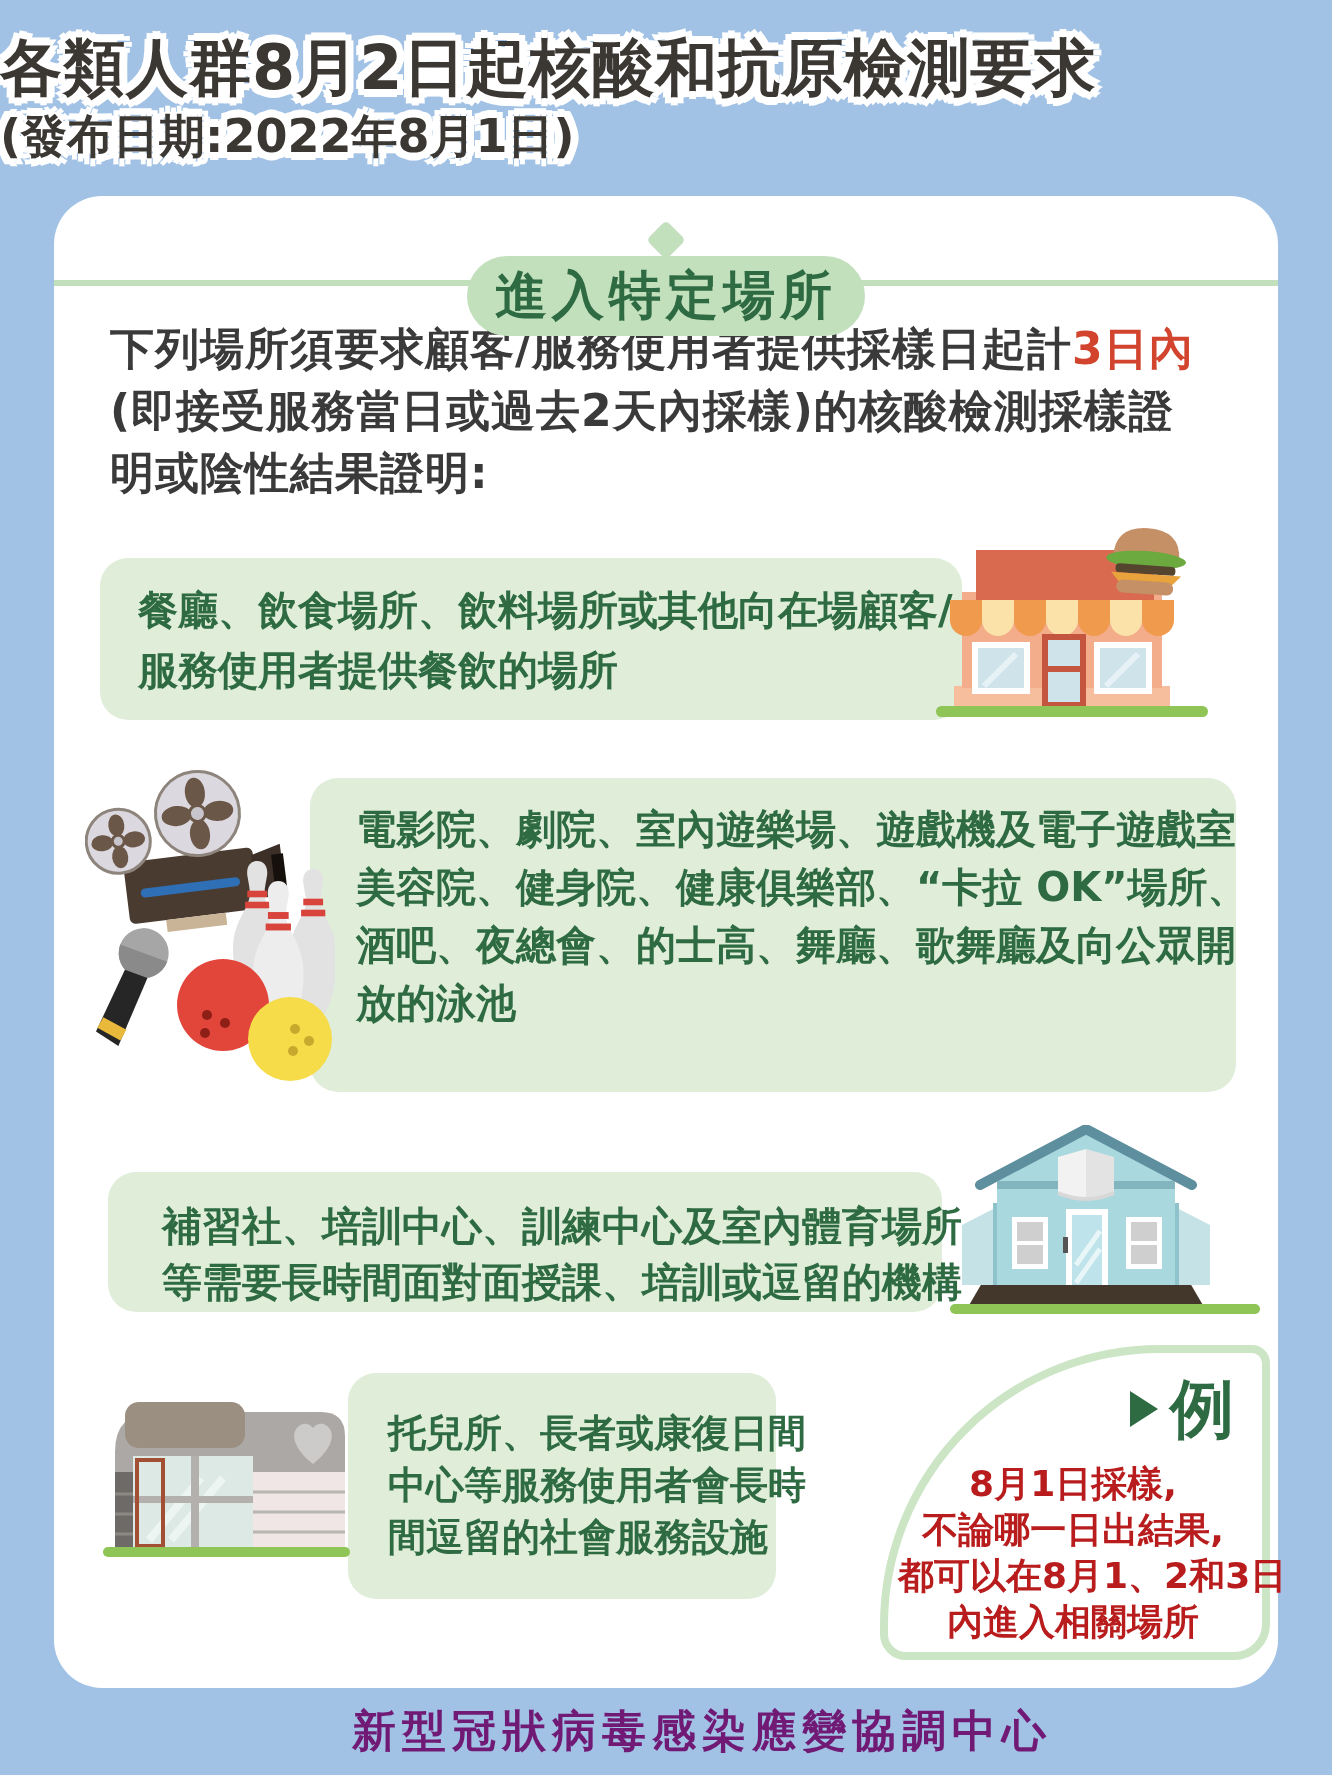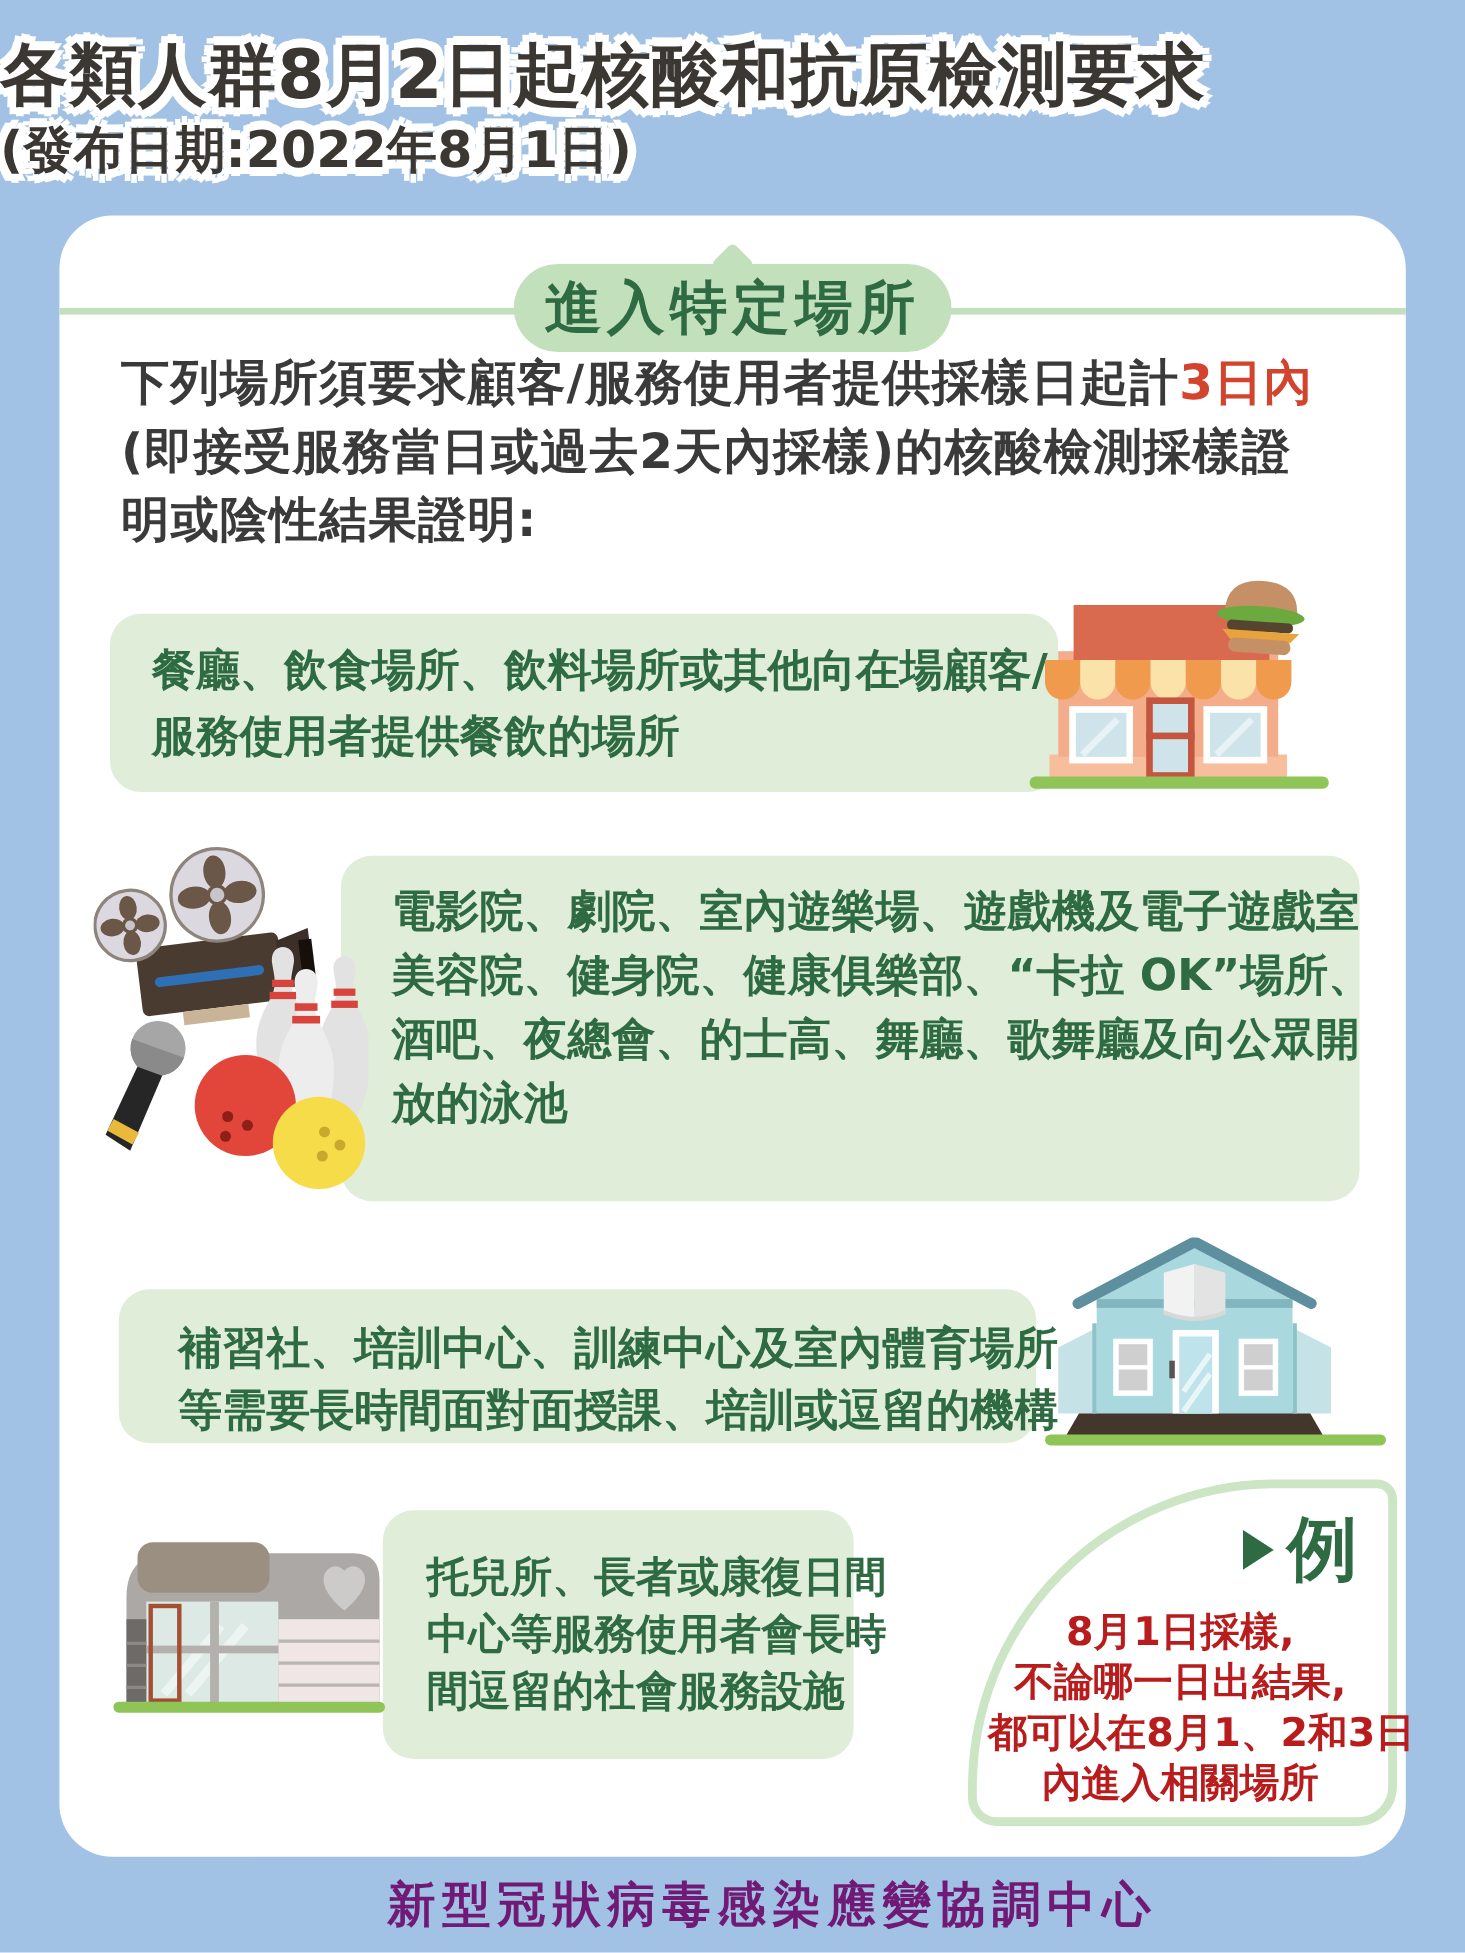--- a/index.html
+++ b/index.html
@@ -14,21 +14,21 @@
                 -8px 0 0 #fff,8px 0 0 #fff,0 -8px 0 #fff,0 8px 0 #fff;
   }
   .title{top:26px;font-size:62px;letter-spacing:1px;}
   .subtitle{top:106px;font-size:46px;}
 
   
   .card{position:absolute;left:54px;top:196px;width:1224px;height:1492px;background:#fff;border-radius:48px;}
   .card-notch{position:absolute;left:50%;top:30px;width:28px;height:28px;background:#C3E0BD;
     transform:translateX(-50%) rotate(45deg);border-radius:5px;}
   .pill-line{position:absolute;left:0;top:84px;width:100%;height:6px;background:#C3E0BD;}
-  .pill{position:absolute;left:50%;top:44px;transform:translateX(-50%);width:398px;height:80px;
+  .pill{position:absolute;left:50%;top:60px;transform:translateX(-50%);width:398px;height:80px;
     background:#C3E0BD;border-radius:42px;display:flex;align-items:center;justify-content:center;
     font-size:52px;font-weight:bold;color:#2E6B43;letter-spacing:5px;z-index:2;}
 
   
   .intro{position:absolute;left:56px;top:122px;width:1130px;font-size:44px;font-weight:bold;
     color:#3A3A3A;line-height:62px;letter-spacing:1px;}
   .intro-line{white-space:nowrap;}
   .red{color:#D2442D;}
 
   

